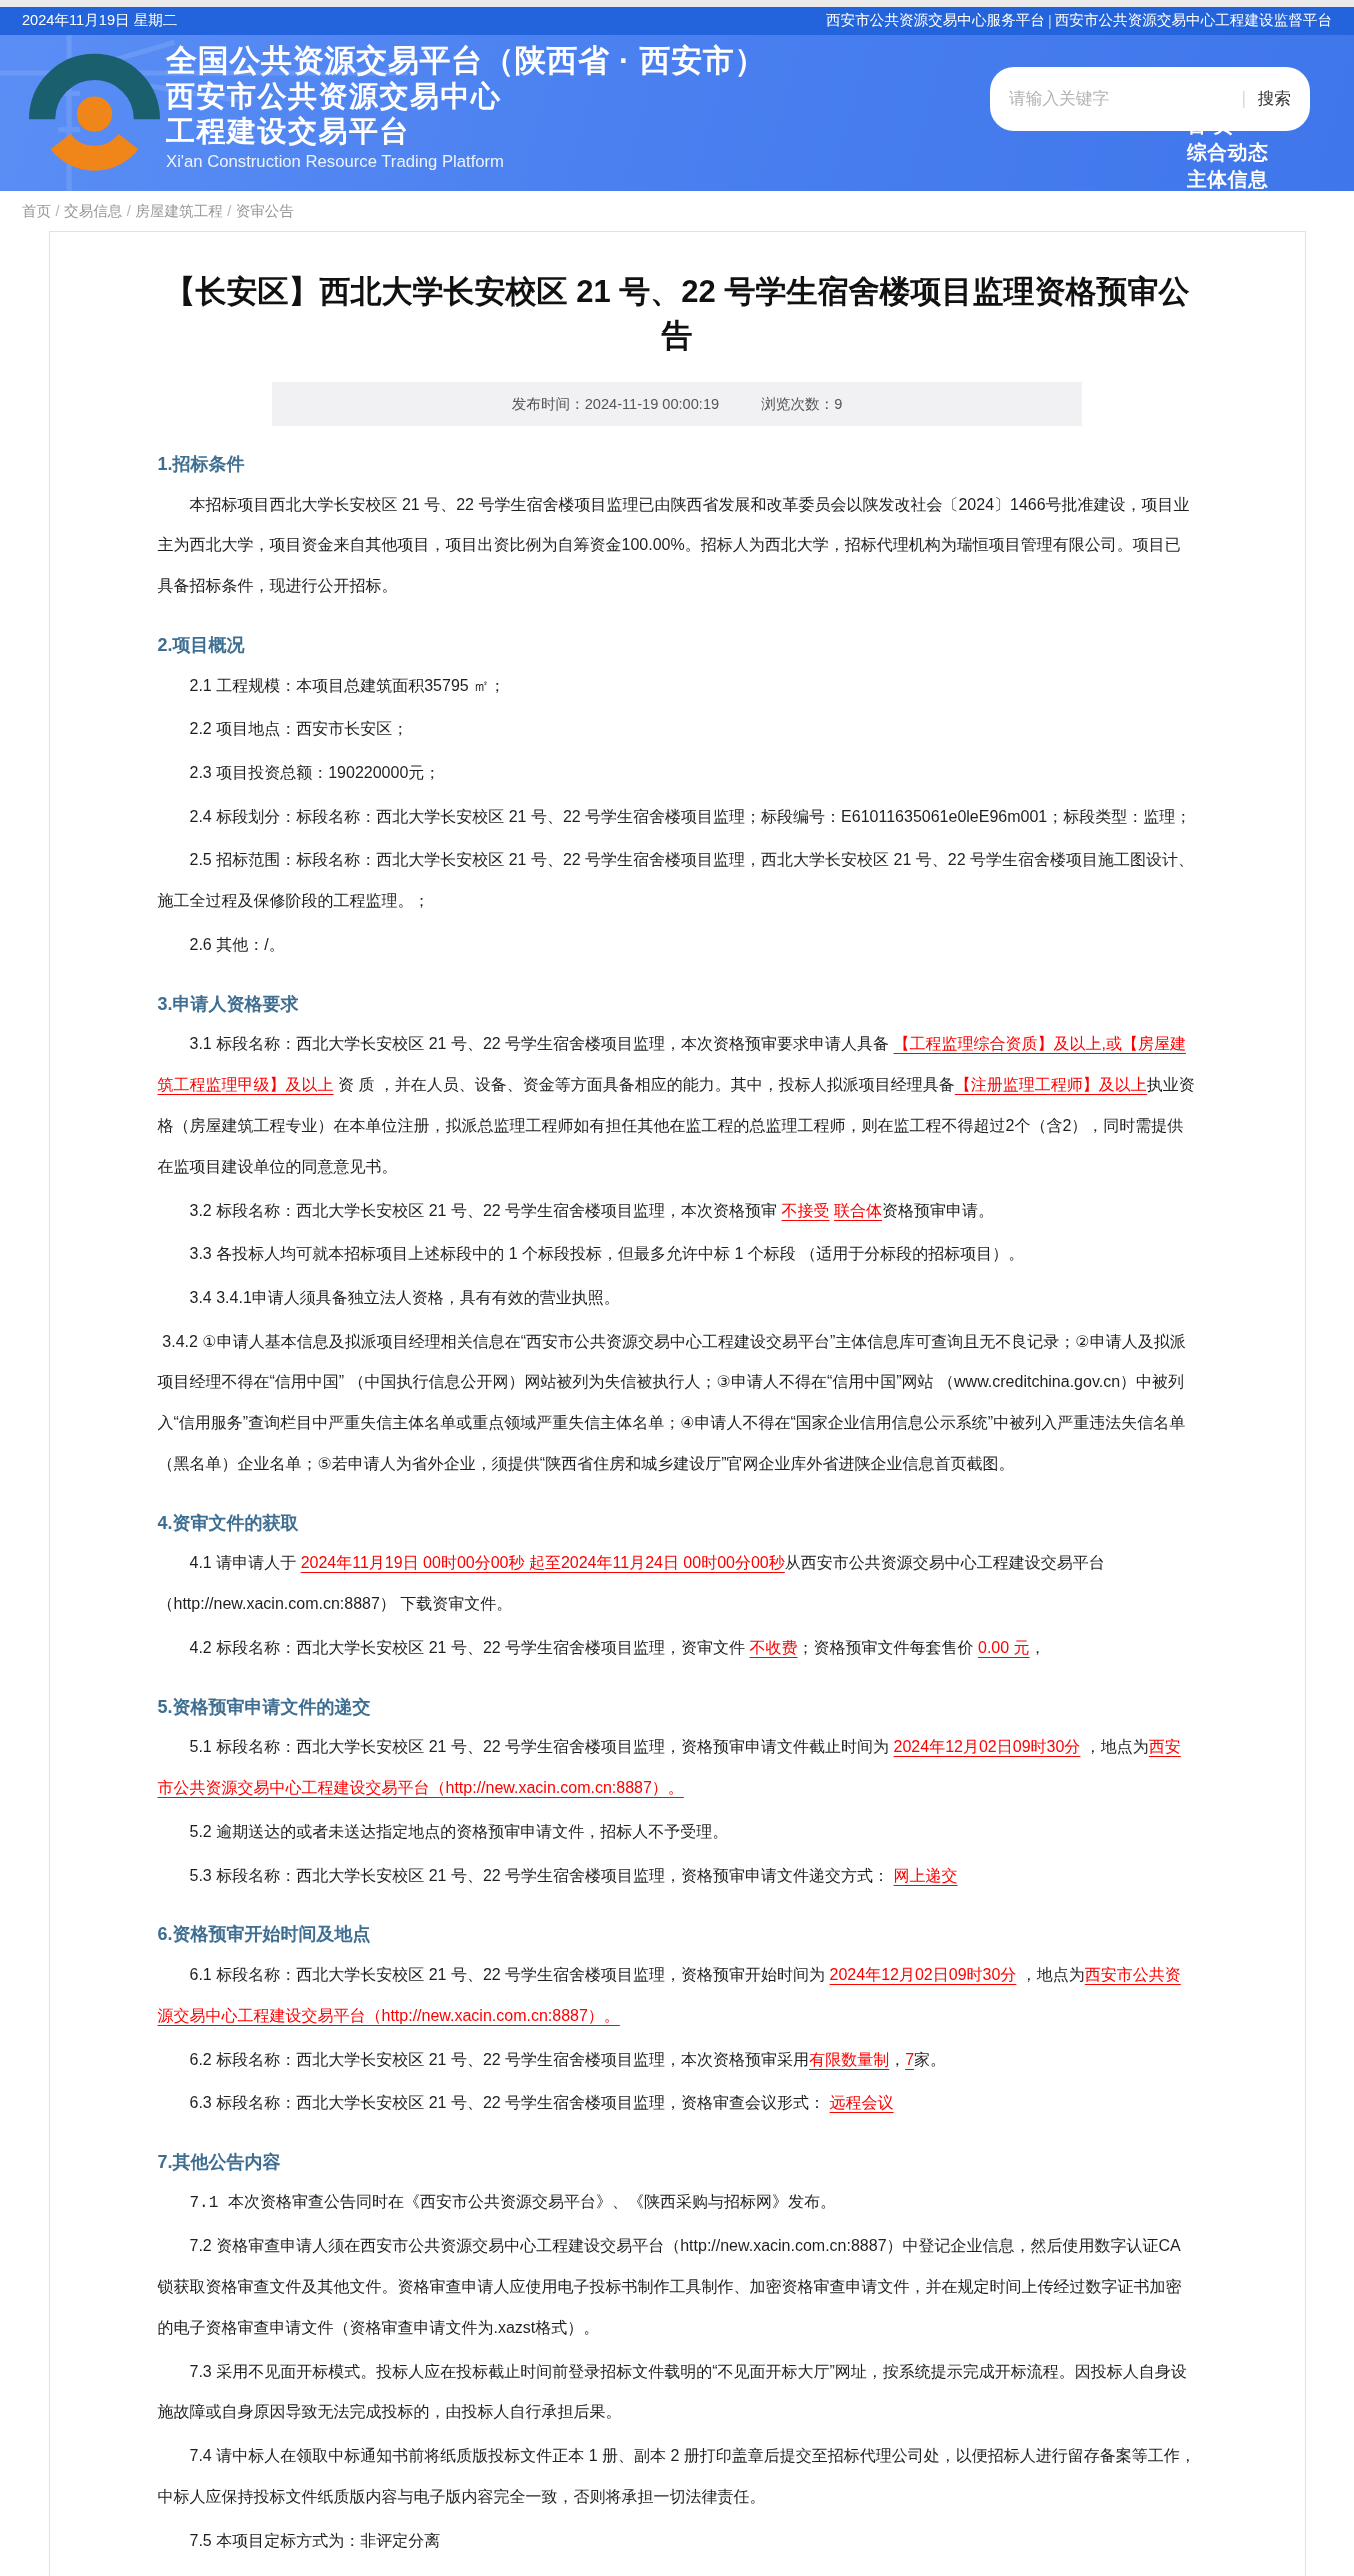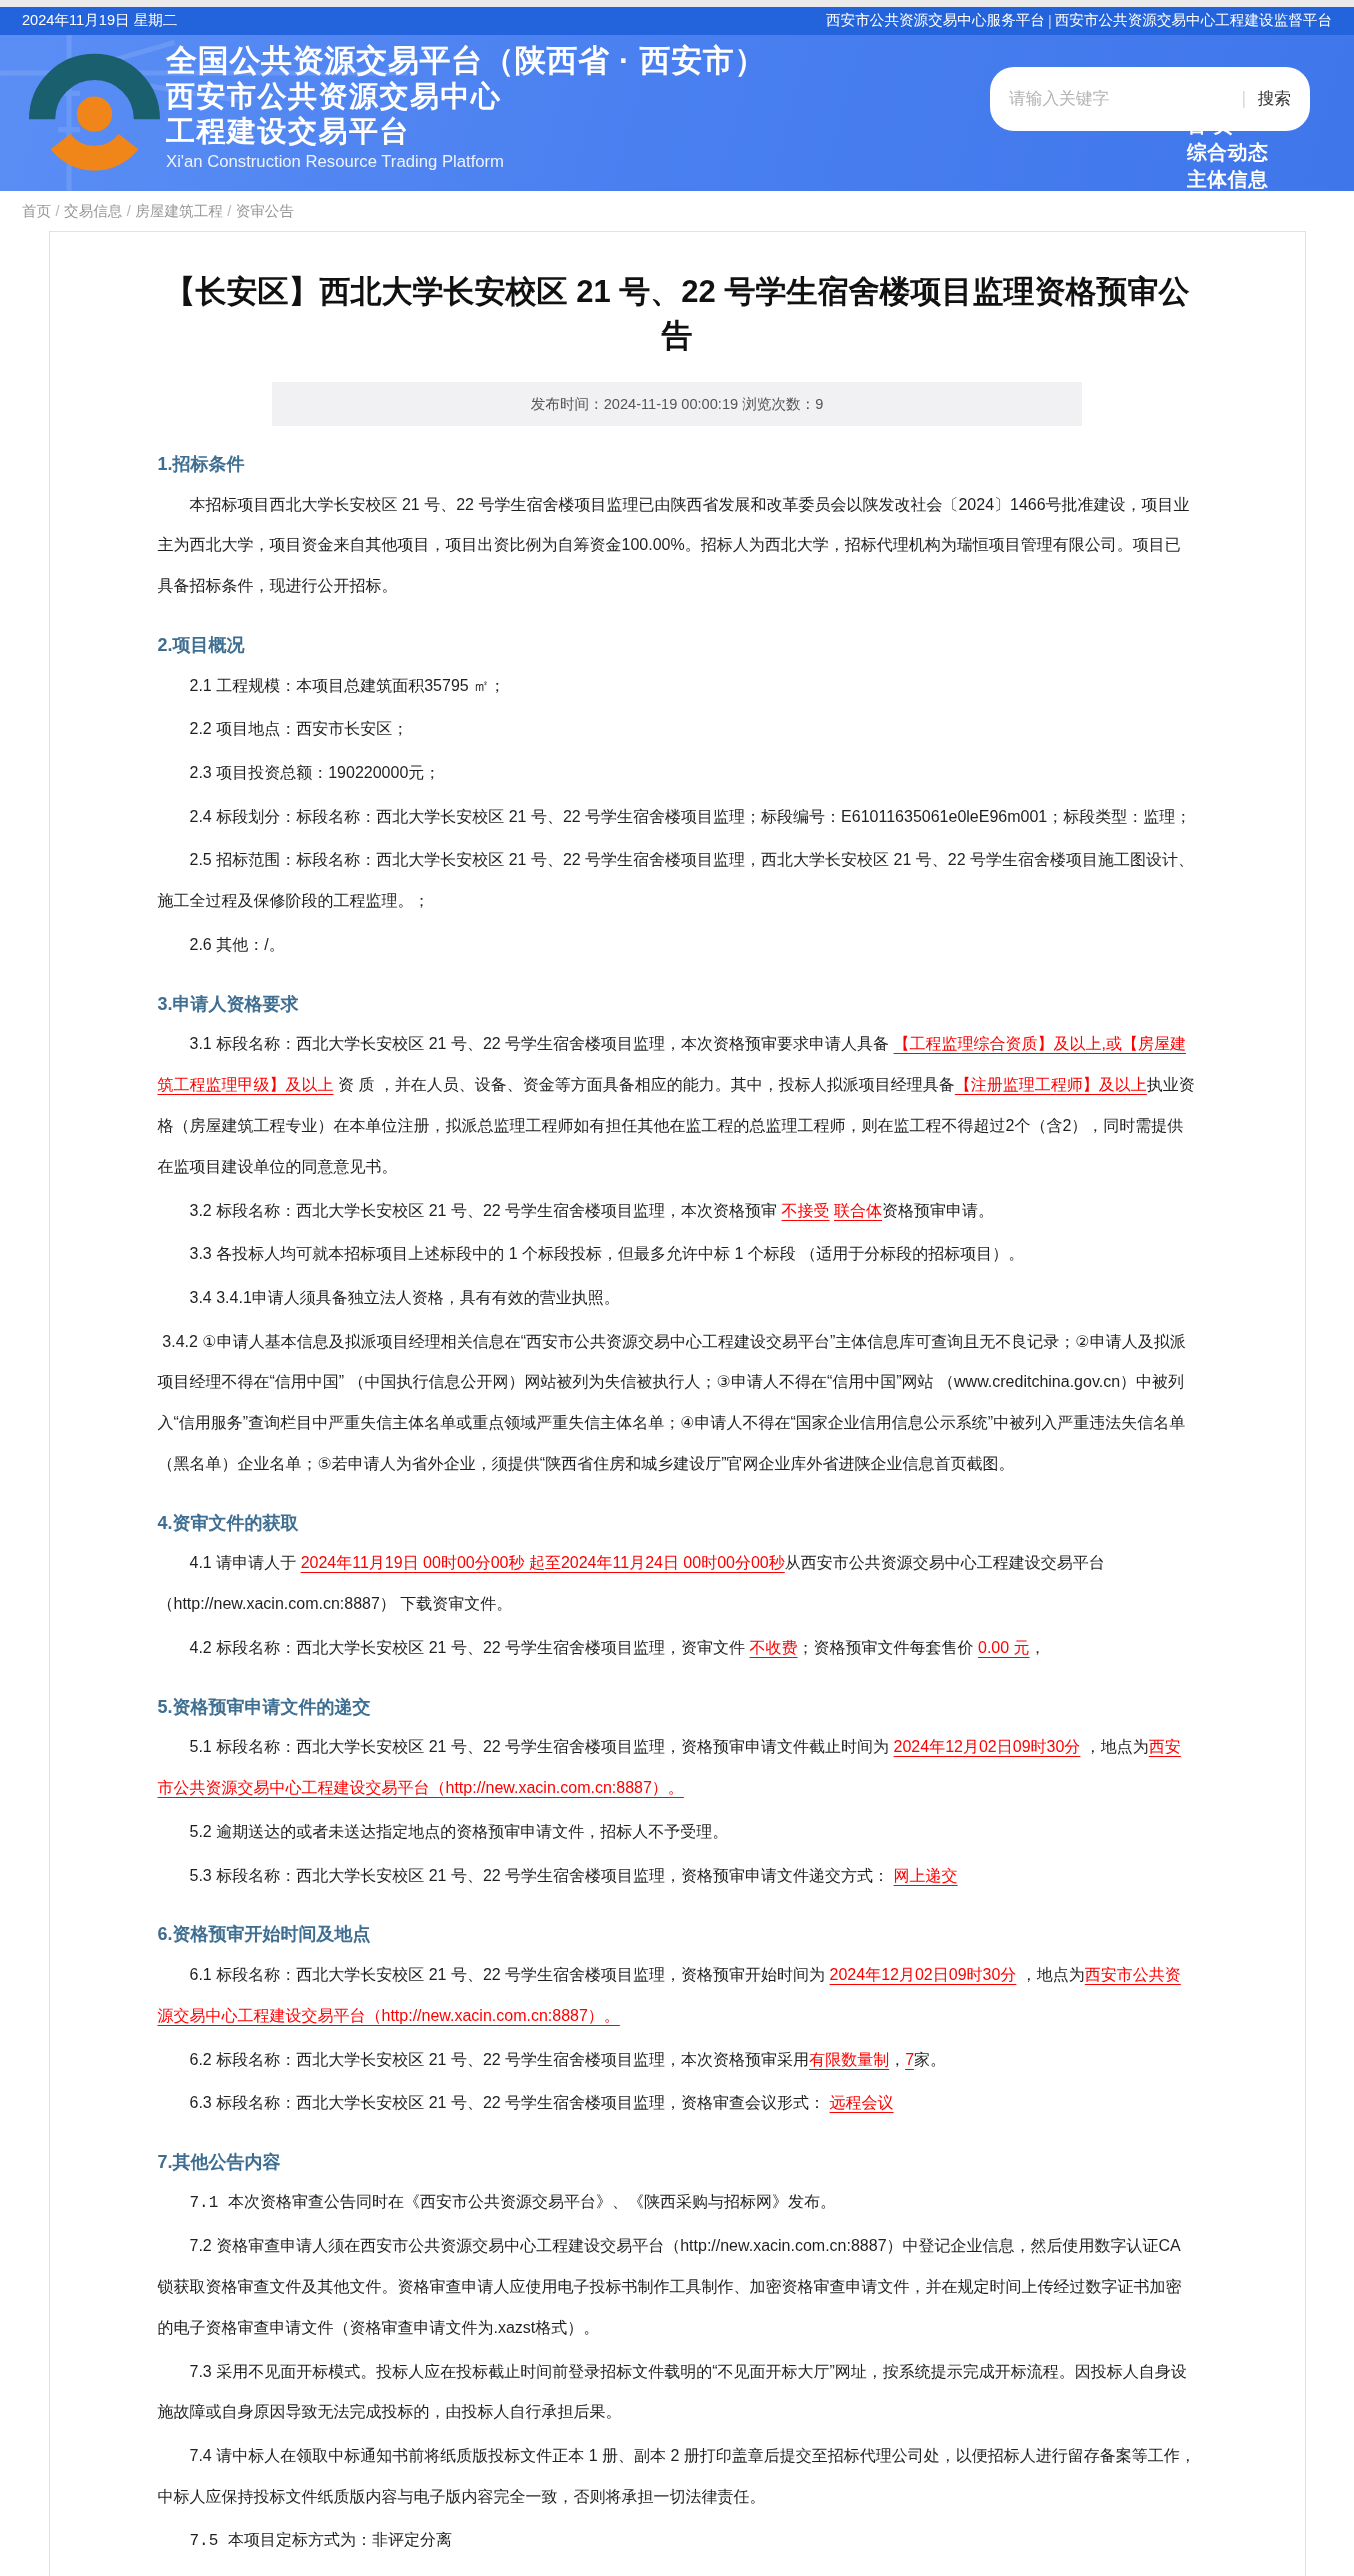--- a/index.html
+++ b/index.html
@@ -63,21 +63,21 @@
   }
   .card-inner { padding: 38px 108px 66px; }
   .page-title {
     text-align: center; font-size: 31px; font-weight: bold; color: #111;
     line-height: 1.4; margin-bottom: 25px;
   }
   .meta-bar {
     width: 78%; margin: 0 auto 10.2px; background: #f1f1f3; color: #555;
     text-align: center; font-size: 14.6px; padding: 12.4px 0;
   }
-  .meta-bar span { margin: 0 0; }
+  .meta-bar span { margin: 0 19px; }
   .sec-heading { font-size: 18px; font-weight: bold; color: #3e6e91; margin: 26px 0 8.7px; }
   .para { font-size: 16px; line-height: 2.55; color: #1f1f1f; margin-bottom: 2.9px; }
   .red-u { color: #ff0000; text-decoration: underline; text-underline-offset: 3.6px; }
 </style>
 </head>
 <body>
 
 <div class="top-strip"></div>
 
 <div class="topbar">
@@ -160,18 +160,18 @@
         <p class="para" style="text-indent: 2em;"><span>5.3 标段名称：西北大学长安校区 21 号、22 号学生宿舍楼项目监理，资格预审申请文件递交方式： </span><span class="red-u">网上递交</span></p>
         <div class="sec-heading">6.资格预审开始时间及地点</div>
         <p class="para" style="text-indent: 2em;"><span>6.1 标段名称：西北大学长安校区 21 号、22 号学生宿舍楼项目监理，资格预审开始时间为 </span><span class="red-u">2024年12月02日09时30分</span><span> ，地点为</span><span class="red-u">西安市公共资源交易中心工程建设交易平台（http://new.xacin.com.cn:8887）。</span></p>
         <p class="para" style="text-indent: 2em;"><span>6.2 标段名称：西北大学长安校区 21 号、22 号学生宿舍楼项目监理，本次资格预审采用</span><span class="red-u">有限数量制</span><span>，</span><span class="red-u">7</span><span>家。</span></p>
         <p class="para" style="text-indent: 2em;"><span>6.3 标段名称：西北大学长安校区 21 号、22 号学生宿舍楼项目监理，资格审查会议形式： </span><span class="red-u">远程会议</span></p>
         <div class="sec-heading">7.其他公告内容</div>
         <p class="para" style="text-indent: 2em; font-family: Liberation Mono, monospace;"><span>7.1 本次资格审查公告同时在《西安市公共资源交易平台》、《陕西采购与招标网》发布。</span></p>
         <p class="para" style="text-indent: 2em;"><span>7.2 资格审查申请人须在西安市公共资源交易中心工程建设交易平台（http://new.xacin.com.cn:8887）中登记企业信息，然后使用数字认证CA锁获取资格审查文件及其他文件。资格审查申请人应使用电子投标书制作工具制作、加密资格审查申请文件，并在规定时间上传经过数字证书加密的电子资格审查申请文件（资格审查申请文件为.xazst格式）。</span></p>
         <p class="para" style="text-indent: 2em;"><span>7.3 采用不见面开标模式。投标人应在投标截止时间前登录招标文件载明的“不见面开标大厅”网址，按系统提示完成开标流程。因投标人自身设施故障或自身原因导致无法完成投标的，由投标人自行承担后果。</span></p>
         <p class="para" style="text-indent: 2em;"><span>7.4 请中标人在领取中标通知书前将纸质版投标文件正本 1 册、副本 2 册打印盖章后提交至招标代理公司处，以便招标人进行留存备案等工作，中标人应保持投标文件纸质版内容与电子版内容完全一致，否则将承担一切法律责任。</span></p>
-        <p class="para" style="text-indent: 2em; font-family: Liberation Mono, monospace;"><span>7.5 本项目定标方式为：非评定分离</span></p>
+        <p class="para" style="text-indent: 2em;"><span>7.5 本项目定标方式为：非评定分离</span></p>
         <p class="para" style="text-indent: 2em;"></p>
       </div>
   </div>
 </div>
 
 
 </body></html>

